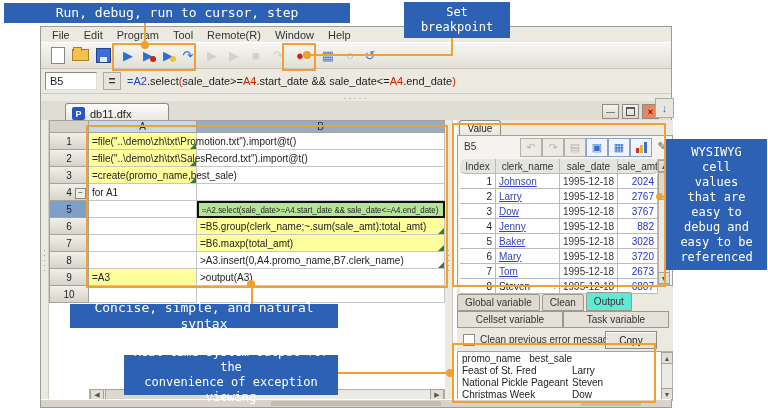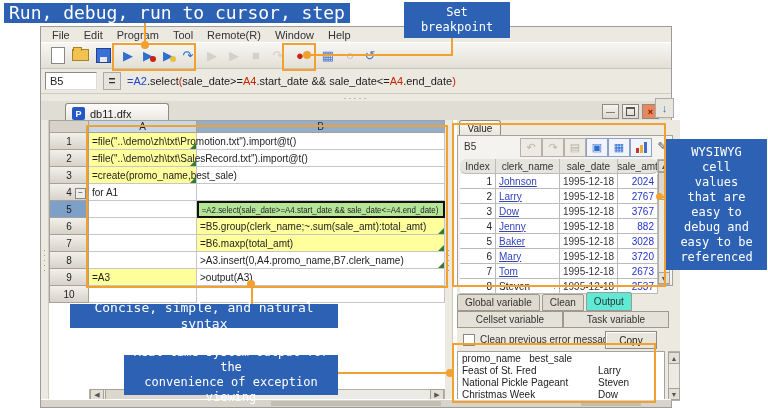--- a/index.html
+++ b/index.html
@@ -83,21 +83,21 @@
        border-bottom:6px solid #2e7d32;z-index:3;}
   .cellwrap{position:relative;display:flex;width:100%;height:100%;align-items:center;}
   
   .hscroll{position:absolute;left:48px;top:269px;width:356px;height:12px;background:#eceae4;
            border:1px solid #b5b1a8;box-sizing:border-box;display:flex;align-items:center;}
   .sbtn{width:12px;height:10px;background:#e2dfd6;border:1px solid #a6a29a;font-size:7px;color:#555;
         display:flex;align-items:center;justify-content:center;}
   .hthumb{width:110px;height:10px;background:#dcd8ce;border:1px solid #a6a29a;margin-left:1px;}
   .hsp{flex:1;}
   
-  .vpanel{position:absolute;left:416px;top:0;width:216px;height:281px;background:#ece9e1;padding-left:7px;}
+  .vpanel{position:absolute;left:416px;top:0;width:216px;height:281px;background:#ece9e1;}
   .vtab{position:absolute;left:2px;top:0;width:40px;height:15px;background:linear-gradient(#fbfaf7,#e7e4db);
         border:1px solid #8f8b82;border-bottom:none;border-radius:3px 3px 0 0;font-size:10px;
         display:flex;align-items:center;justify-content:center;}
   .vbox{position:absolute;left:0;top:15px;width:216px;height:151px;background:#f4f3ef;
         border:1px solid #a6a29a;box-sizing:border-box;}
   .vhead{position:relative;height:22px;}
   .vref{position:absolute;left:6px;top:5px;font-size:10px;color:#333;}
   .vb{position:absolute;top:2px;width:20px;height:17px;background:#eceae2;border:1px solid #b5b1a8;
       display:flex;align-items:center;justify-content:center;font-size:11px;}
   .vb.dis{color:#b8b4aa;}
@@ -128,21 +128,21 @@
         display:flex;align-items:center;justify-content:center;color:#333;}
   .checkrow{position:absolute;left:2px;top:211px;width:212px;height:17px;display:flex;align-items:center;}
   .cbox{width:10px;height:10px;background:#fff;border:1px solid #888;margin:0 5px 0 4px;}
   .clabel{font-size:10px;color:#333;}
   .copybtn{position:absolute;right:14px;top:0px;width:50px;height:16px;background:#e8e5dc;
            border:1px solid #8f8b82;box-shadow:1px 1px 0 #fff inset;font-size:10px;
            display:flex;align-items:center;justify-content:center;}
   .outbox{position:absolute;left:0px;top:231px;width:208px;height:50px;background:#fff;
           border:1px solid #a6a29a;box-sizing:border-box;font-size:10px;overflow:hidden;}
   .outline{display:flex;height:12px;align-items:center;padding-left:4px;white-space:pre;}
-  .oname{width:136px;overflow:hidden;white-space:pre;}
+  .oname{width:110px;overflow:hidden;white-space:pre;}
   .oscroll{position:absolute;right:0px;top:231px;width:12px;height:50px;background:#eceae4;
            border:1px solid #b5b1a8;box-sizing:border-box;display:flex;flex-direction:column;align-items:center;}
   .statusbar{position:absolute;left:0;bottom:0;width:100%;height:8px;background:#d8d4cc;
              border-top:1px solid #fff;box-sizing:border-box;}
   .statusbar i{position:absolute;top:1px;height:5px;background:#c2beb4;display:block;}
 </style>
 </head>
 <body>
 
 <div id="screen">
@@ -414,21 +414,21 @@
             <div class="vtr">
                 <span class="vc c-idx">7</span>
                 <span class="vc c-name linkname">Tom</span>
                 <span class="vc c-date">1995-12-18 ..</span>
                 <span class="vc c-amt">2673</span>
               </div>
             <div class="vtr">
                 <span class="vc c-idx">8</span>
                 <span class="vc c-name">Steven</span>
                 <span class="vc c-date">1995-12-18 ..</span>
-                <span class="vc c-amt">2537</span>
+                <span class="vc c-amt">6807</span>
               </div>
           </div>
 
           <div class="vscroll">
             <span class="sbtn" style="width:10px">▲</span>
             <span class="vthumb"></span>
             <span class="vsp"></span>
             <span class="sbtn" style="width:10px">▼</span>
           </div>
         </div>
@@ -464,21 +464,21 @@
         </div>
       </div>
     </div>
 
     <div class="statusbar">
       <i style="left:230px;width:170px"></i>
       <i style="left:540px;width:60px"></i>
     </div>
   </div>
 
-  <div class="note" style="left:4px;top:3px;width:346px;height:20px;font-size:18px">Run, debug, run to cursor, step</div>
+  <div class="note" style="left:4px;top:3px;width:346px;height:20px;font-size:13px">Run, debug, run to cursor, step</div>
   <div class="note" style="left:404px;top:2px;width:106px;height:36px;font-size:12px">Set
 breakpoint</div>
   <div class="note" style="left:666px;top:139px;width:101px;height:131px;font-size:12px">WYSIWYG
 cell
 values
 that are
 easy to
 debug and
 easy to be
 referenced</div>

